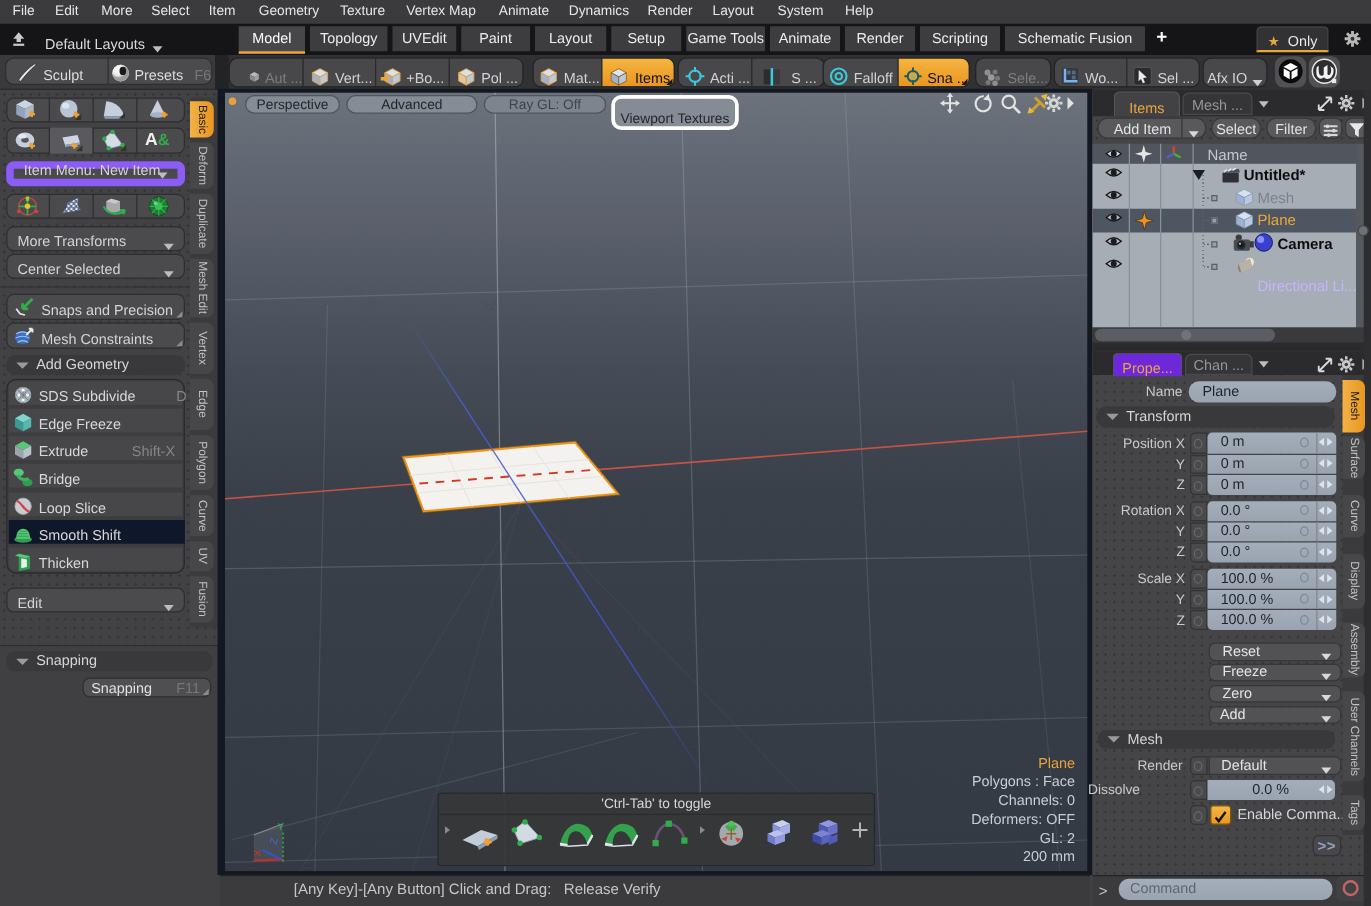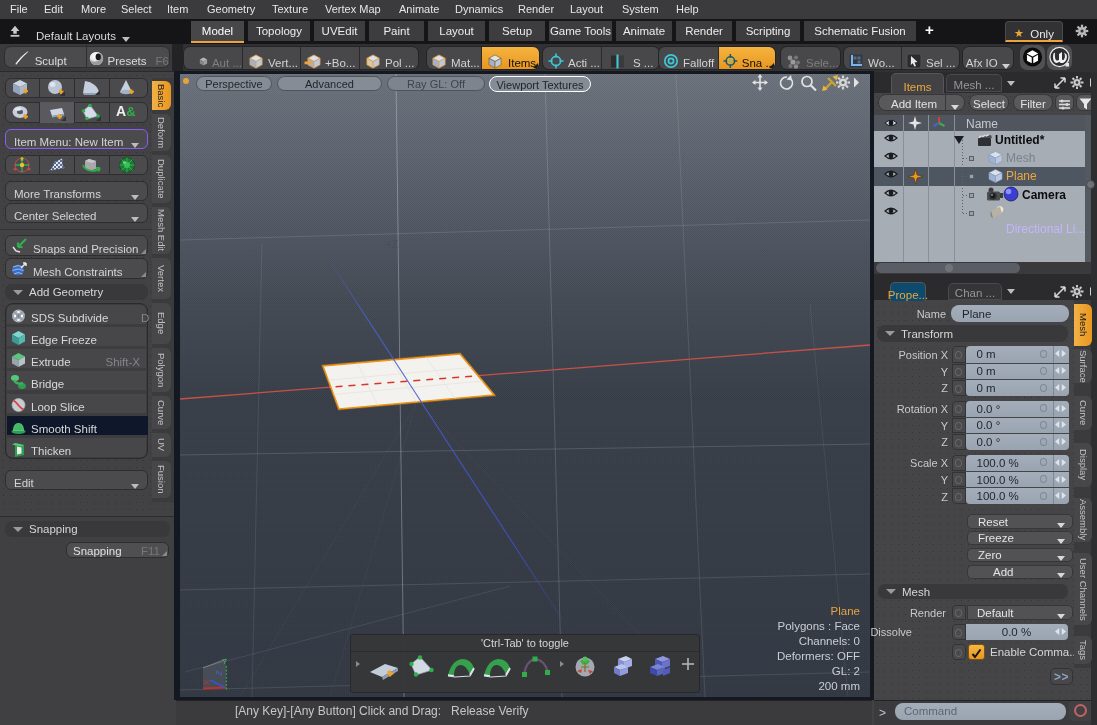--- a/index.html
+++ b/index.html
@@ -300,21 +300,21 @@
 <svg class="ab" style="left:80px;top:103px" width="22" height="19" viewBox="0 0 22 19">
     <path d="M10 2 L18 13 L7 16 L3 8 Z" fill="#d4dce8" stroke="#9aa8bc" stroke-width="0.7"></path>
     <circle cx="10" cy="2.5" r="1.8" fill="#2fae4a"></circle>
     <circle cx="18" cy="13" r="1.8" fill="#2fae4a"></circle>
     <circle cx="7" cy="15.5" r="1.8" fill="#2fae4a"></circle>
     <circle cx="3.5" cy="8" r="1.8" fill="#2fae4a"></circle>
     <path d="M21 18 L16 18 L21 13 Z" fill="#333"></path>
   </svg>
 <div class="ab" style="left:116px;top:103px;color:#f0f0f0;font-size:14px;font-weight:bold">A<span style="color:#2fae4a;font-size:13px">&amp;</span></div>
 
-<div class="ab flex" style="left:5px;top:129px;width:143px;height:20px;background:#4b4b4e;border-radius:6px;border:1px solid #8b5cf6;color:#d4d4d4;font-size:11.5px;padding-left:8px">Item Menu: New Item<span class="tri" style="position:absolute;right:8px"></span></div>
+<div class="ab flex" style="left:5px;top:129px;width:143px;height:20px;background:#4b4b4e;border-radius:6px;border:6px solid #8b5cf6;color:#d4d4d4;font-size:11.5px;padding-left:8px">Item Menu: New Item<span class="tri" style="position:absolute;right:8px"></span></div>
 
 <div class="ab" style="left:5px;top:155px;width:143px;height:20px;background:#4b4b4e;border-radius:6px;border:1px solid #2e2e30"></div>
 <div class="ab" style="left:39px;top:155px;width:1px;height:20px;background:#2e2e30"></div>
 <div class="ab" style="left:74px;top:155px;width:1px;height:20px;background:#2e2e30"></div>
 <div class="ab" style="left:109px;top:155px;width:1px;height:20px;background:#2e2e30"></div>
 <svg class="ab" style="left:12px;top:156px" width="20" height="18" viewBox="0 0 20 18">
     <circle cx="10" cy="9" r="7" fill="none" stroke="#cc4444" stroke-width="1"></circle>
     <path d="M10 2 L10 16 M3 9 L17 9" stroke="#2fae4a" stroke-width="1.4"></path>
     <path d="M10 2 L8.5 4.5 L11.5 4.5 Z" fill="#9ad22c"></path>
     <circle cx="10" cy="9" r="2.2" fill="#e8c030"></circle>
@@ -544,21 +544,21 @@
 <text x="42" y="590" font-family="Liberation Sans" font-size="8" fill="#2fbb44">Y</text>
 <text x="29" y="611" font-family="Liberation Sans" font-size="8" fill="#cc3322" transform="rotate(-90 29 611)">X</text>
 <text x="41" y="602" font-family="Liberation Sans" font-size="8" fill="#4466dd" transform="rotate(-75 41 602)">Z</text>
 </g>
 </svg>
 
 <div class="ab" style="left:183px;top:78px;width:6px;height:6px;border-radius:3px;background:#e8a23c"></div>
 <div class="ab flex" style="left:196px;top:76px;width:76px;height:15px;background:#868c95;border:1px solid #4e545c;border-radius:8px;color:#22262c;font-size:11px;justify-content:center">Perspective</div>
 <div class="ab flex" style="left:277px;top:76px;width:105px;height:15px;background:#868c95;border:1px solid #4e545c;border-radius:8px;color:#22262c;font-size:11px;justify-content:center">Advanced</div>
 <div class="ab flex" style="left:387px;top:76px;width:98px;height:15px;background:#7e848d;border:1px solid #4e545c;border-radius:8px;color:#3e444c;font-size:11px;justify-content:center">Ray GL: Off</div>
-<div class="ab flex" style="left:489px;top:76px;width:102px;height:16px;background:#868c95;border:1px solid #ffffff;border-radius:8px;color:#22262c;font-size:11px;justify-content:center">Viewport Textures</div>
+<div class="ab flex" style="left:489px;top:76px;width:102px;height:28px;background:#868c95;border:3px solid #ffffff;border-radius:8px;color:#22262c;font-size:11px;justify-content:center">Viewport Textures</div>
 <svg class="ab" style="left:752px;top:74px" width="110" height="17" viewBox="0 0 110 17">
 <g stroke="#e2e2e2" stroke-width="1.6" fill="#e2e2e2">
 <g>
         <line x1="8" y1="2" x2="8" y2="15"></line>
         <line x1="1.5" y1="8.5" x2="14.5" y2="8.5"></line>
         <path d="M8 0 L10.5 3.5 L5.5 3.5 Z" stroke="none"></path>
         <path d="M8 17 L10.5 13.5 L5.5 13.5 Z" stroke="none"></path>
         <path d="M0 8.5 L3.5 6 L3.5 11 Z" stroke="none"></path>
         <path d="M16 8.5 L12.5 6 L12.5 11 Z" stroke="none"></path>
       </g>
@@ -830,21 +830,21 @@
     <path d="M3 6 L5 13 L3.5 12.5 Q1.5 9 3 6 Z" fill="#888478"></path>
   </svg>
 <div class="ab" style="left:1006px;top:222px;color:#c4b5fd;font-size:12px">Directional Li...</div>
 <div class="ab" style="left:1085px;top:115px;width:11px;height:147px;background:#54585f"></div>
 <div class="ab" style="left:1086px;top:180px;width:9px;height:9px;border-radius:50%;background:#6e7278;border:1px solid #44484e;z-index:5"></div>
 <div class="ab" style="left:874px;top:262px;width:222px;height:12px;background:#3a3a3c"></div>
 <div class="ab" style="left:876px;top:263px;width:144px;height:10px;background:#5a5e64;border-radius:5px"></div>
 <div class="ab" style="left:945px;top:264px;width:8px;height:8px;border-radius:50%;background:#70747a"></div>
 <div class="ab" style="left:874px;top:274px;width:223px;height:7px;background:#2b2b2d"></div>
 <div class="ab" style="left:874px;top:281px;width:223px;height:19px;background:#2b2b2d"></div>
-<div class="ab flex" style="left:890px;top:282px;width:36px;height:19px;background:#0c4a6e;border:1px solid #55555a;border-bottom:none;border-radius:5px 5px 0 0;color:#eda63c;font-size:11.5px;justify-content:center">Prope...</div>
+<div class="ab flex" style="left:890px;top:282px;width:56px;height:19px;background:#6d28d9;border:1px solid #55555a;border-bottom:none;border-radius:5px 5px 0 0;color:#eda63c;font-size:11.5px;justify-content:center">Prope...</div>
 <div class="ab flex" style="left:948px;top:283px;width:54px;height:17px;background:#353537;border:1px solid #4a4a4e;border-radius:5px 5px 0 0;color:#96969a;font-size:11.5px;justify-content:center">Chan ...</div>
 <span class="tri ab" style="left:1007px;top:289px;border-top-color:#bdbdbd"></span>
 <div class="lbl" style="left:846px;top:308px;width:100px">Name</div>
 <div class="fld" style="left:951px;top:305px;width:118px;height:17px;border-radius:8px">
     <span style="margin-left:11px">Plane</span>
   </div>
 <div class="sect" style="left:877px;top:325px;width:191px;height:17px;border-radius:8px"><span class="trihdr"></span>Transform</div>
 <div class="lbl" style="left:848px;top:348.5px;width:100px">Position X</div>
 <div class="ab" style="left:952px;top:346.3px;width:13.5px;height:16.4px;background:#4a4a4d;border-radius:4px 0 0 0;border:1px solid #333336">
     <div style="position:absolute;left:2px;top:3.6999999999999993px;width:7px;height:8px;border-radius:50%;border:1.4px solid #66666a"></div>
@@ -988,21 +988,21 @@
   </div>
 <div class="ab flex" style="left:967px;top:530.9px;width:106px;height:14.2px;background:#525255;border-radius:5px;border:1px solid #37373a;color:#e4e4e4;font-size:11.5px">
     <span style="margin-left:10px">Freeze</span>
     <span class="tri" style="position:absolute;right:7px;border-top-color:#d8d8d8"></span>
   </div>
 <div class="ab flex" style="left:967px;top:547.6px;width:106px;height:14.2px;background:#525255;border-radius:5px;border:1px solid #37373a;color:#e4e4e4;font-size:11.5px">
     <span style="margin-left:10px">Zero</span>
     <span class="tri" style="position:absolute;right:7px;border-top-color:#d8d8d8"></span>
   </div>
 <div class="ab flex" style="left:967px;top:564.7px;width:106px;height:14.2px;background:#525255;border-radius:5px;border:1px solid #37373a;color:#e4e4e4;font-size:11.5px">
-    <span style="margin-left:25px">Add</span>
+    <span style="margin-left:8px">Add</span>
     <span class="tri" style="position:absolute;right:7px;border-top-color:#d8d8d8"></span>
   </div>
 <div class="sect" style="left:878px;top:584px;width:190px;height:15px;border-radius:7px"><span class="trihdr"></span>Mesh</div>
 <div class="lbl" style="left:846px;top:606.5px;width:100px">Render</div>
 <div class="ab" style="left:952px;top:605px;width:13.5px;height:15px;background:#4a4a4d;border-radius:4px 0 0 4px;border:1px solid #333336">
     <div style="position:absolute;left:2px;top:3px;width:7px;height:8px;border-radius:50%;border:1.4px solid #66666a"></div>
   </div>
 <div class="ab flex" style="left:967px;top:605px;width:106px;height:15px;background:#525255;border-radius:0 5px 5px 0;border:1px solid #37373a;color:#e4e4e4;font-size:11.5px">
     <span style="margin-left:9px">Default</span>
     <span class="tri" style="position:absolute;right:7px;border-top-color:#d8d8d8"></span>

